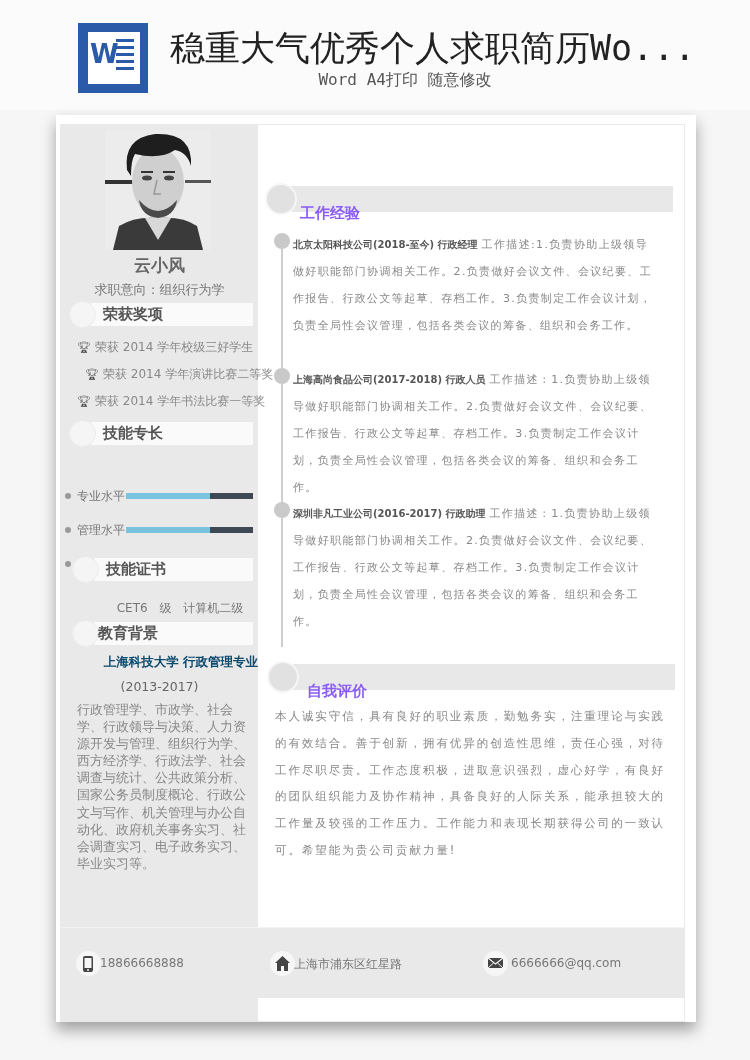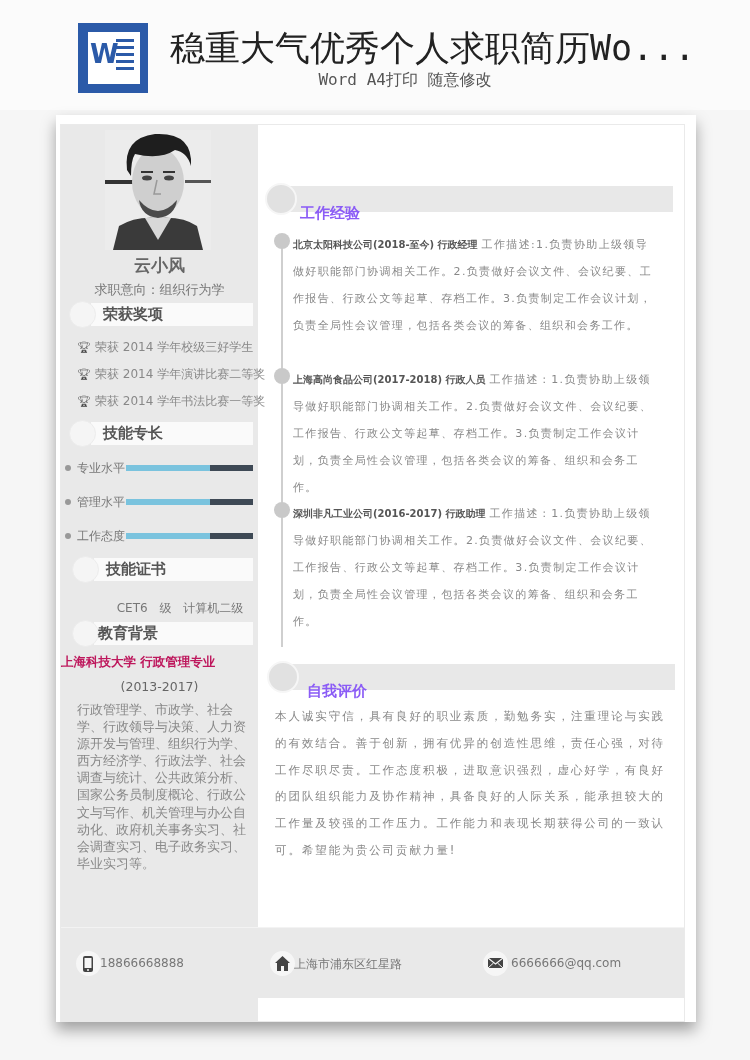--- a/index.html
+++ b/index.html
@@ -30,28 +30,28 @@
   .intent { left: 61px; width: 197px; top: 281px; text-align: center; font-size: 13px; color: #777; }
 
   .side-head { height: 24px; }
   .side-head .bar { position: absolute; left: 22px; top: 0; right: 0; height: 23px; background: #fafafa; }
   .side-head .circ { position: absolute; left: 0; top: -2px; width: 27px; height: 27px; border-radius: 50%; background: #f5f5f5; border: 1px solid #ececec; }
   .side-head .lbl { position: absolute; left: 34px; top: 2px; font-size: 15px; font-weight: bold; color: #555; }
 
   .award { left: 77px; font-size: 12px; color: #888; white-space: nowrap; }
   .award .trophy { display: inline-block; width: 13px; margin-right: 5px; color: #444; font-size: 11px; }
 
-  .skill { left: 65px; width: 190px; height: 14px; font-size: 12px; color: #777; }
+  .skill { left: 65px; width: 190px; height: 14px; font-size: 12px; color: #777; margin-top: 28px; }
   .skill .dot { position: absolute; left: 0; top: 4px; width: 6px; height: 6px; border-radius: 50%; background: #999; }
   .skill .lbl { position: absolute; left: 12px; top: -1px; }
   .skill .track { position: absolute; left: 61px; top: 4px; width: 127px; height: 6px; background: #3e4955; }
   .skill .fill { position: absolute; left: 0; top: 0; height: 6px; background: #7ac3de; }
 
   .certs { left: 61px; width: 238px; top: 600px; text-align: center; font-size: 12px; color: #777; word-spacing: 8px; }
-  .edu-school { left: 61px; width: 197px; top: 654px; text-align: left; font-size: 12.5px; font-weight: bold; color: #be185d; }
+  .edu-school { left: 61px; width: 197px; top: 654px; text-align: right; font-size: 12.5px; font-weight: bold; color: #0c4a6e; }
   .edu-years { left: 61px; width: 197px; top: 679px; text-align: center; font-size: 12.5px; font-weight: normal; color: #666; }
   .edu-courses { left: 77px; width: 170px; top: 701px; font-size: 13px; line-height: 17.1px; color: #888; }
 
   
   .main-head { height: 32px; }
   .main-head .bar { position: absolute; left: 22px; top: 3px; right: 0; height: 26px; background: #e8e8e8; }
   .main-head .circ { position: absolute; left: 0; top: 0; width: 32px; height: 32px; border-radius: 50%; background: #e1e1e1; border: 2px solid #f6f6f6; }
   .main-head .lbl { position: absolute; left: 35px; top: 21px; font-size: 15px; font-weight: bold; color: #8b5cf6; }
 
   .timeline-line { left: 281px; top: 245px; width: 2px; height: 402px; background: #cfcfcf; }
@@ -113,21 +113,21 @@
 <div class="abs intent">求职意向：组织行为学</div>
 
 <div class="abs side-head" style="left:69px; top:303px; width:184px;">
   <div class="bar"></div>
   <div class="circ"></div>
   <div class="lbl">荣获奖项</div>
 </div>
 <div class="abs award" style="top:339px;">
   <span class="trophy">🏆︎</span><span>荣获 2014 学年校级三好学生</span>
 </div>
-<div class="abs award" style="top:366px;">
+<div class="abs award" style="top:366px;margin-left:8px;">
   <span class="trophy">🏆︎</span><span>荣获 2014 学年演讲比赛二等奖</span>
 </div>
 <div class="abs award" style="top:393px;">
   <span class="trophy">🏆︎</span><span>荣获 2014 学年书法比赛一等奖</span>
 </div>
 
 <div class="abs side-head" style="left:69px; top:422px; width:184px;">
   <div class="bar"></div>
   <div class="circ"></div>
   <div class="lbl">技能专长</div>

